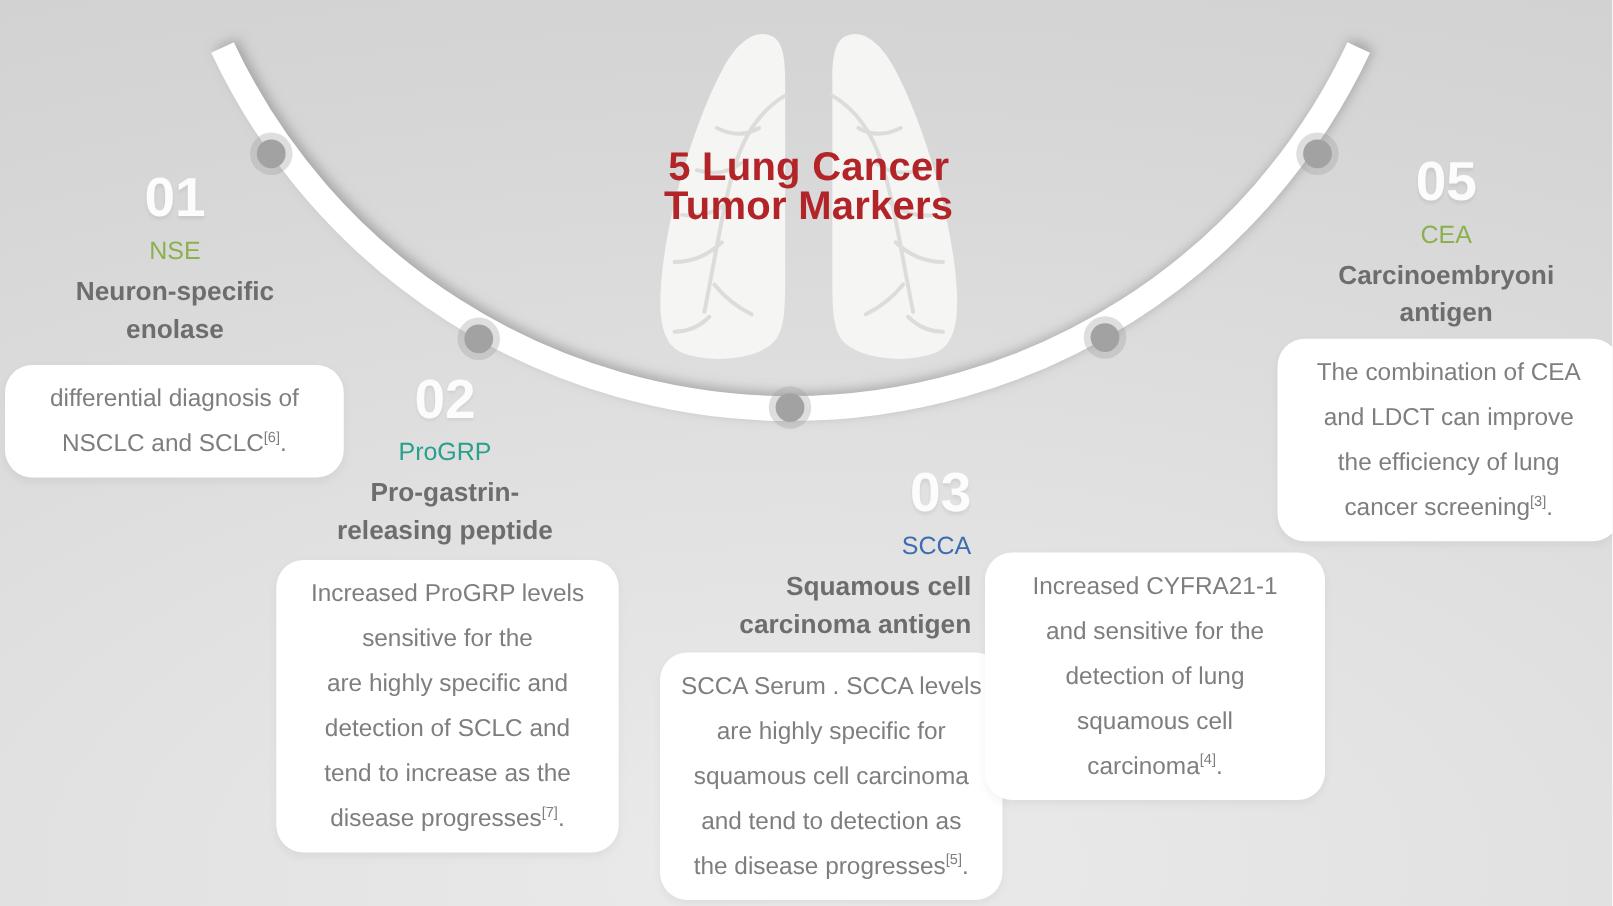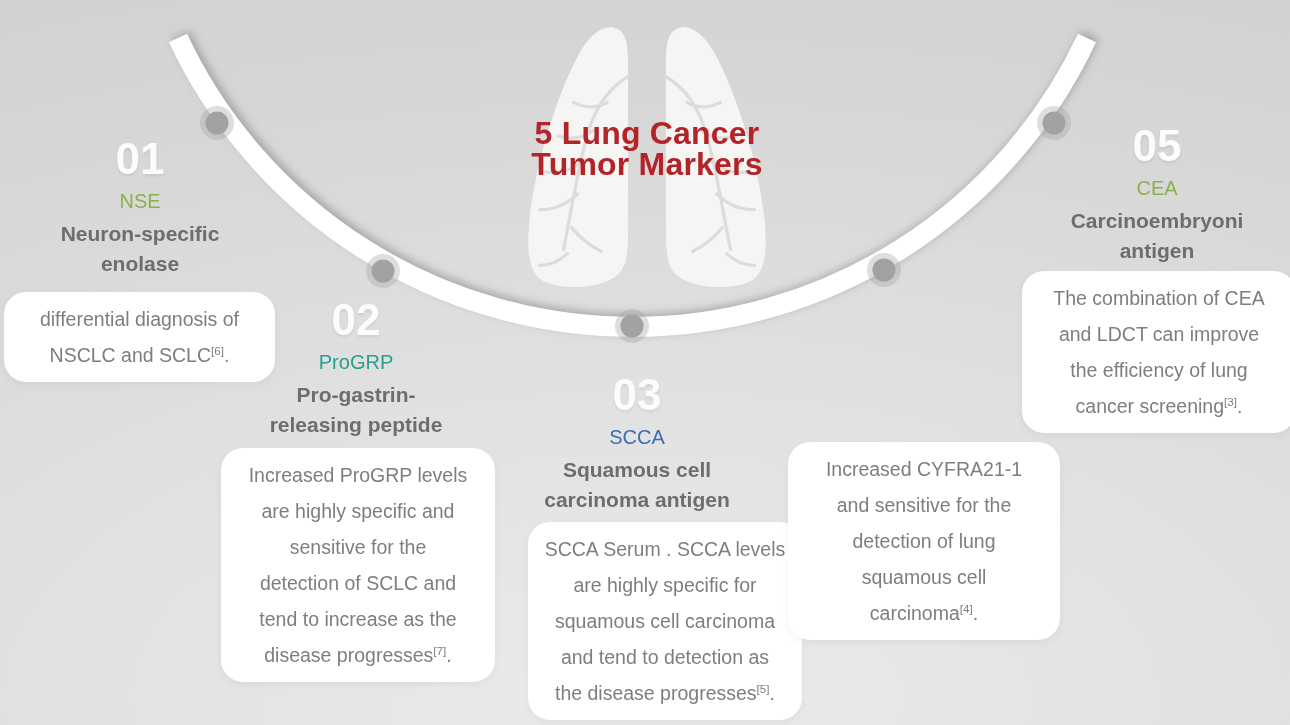--- a/index.html
+++ b/index.html
@@ -18,21 +18,21 @@
   }
   .marker{position:absolute;text-align:center;}
   .marker .num{
     font-weight:bold;font-size:44px;line-height:47px;color:#fcfcfc;
     text-shadow:0 2px 3px rgba(0,0,0,0.07);
   }
   .marker .name{font-weight:normal;font-size:20px;line-height:32px;margin-top:3px;}
   .marker .sub{font-weight:bold;font-size:21px;line-height:30px;color:#6d6d6d;margin-top:2px;}
   .m1{left:0;top:135;width:280px;left:0px;top:135px;}
   .m2{left:216px;top:296px;width:280px;}
-  .m3{left:497px;top:371px;width:280px;}
+  .m3{left:497px;top:371px;width:280px;text-align:right;}
   .m4{left:780px;top:291px;width:280px;}
   .m5{left:1016px;top:122px;width:282px;}
   .card{
     position:absolute;background:#ffffff;border-radius:22px;
     color:#7e7e7e;font-size:19.5px;line-height:36px;text-align:center;
     padding:9px 4px;box-shadow:0 3px 8px rgba(0,0,0,0.05);
   }
   .card sup{font-size:60%;line-height:0;}
   .c1{left:4px;top:292px;width:263px;}
   .c2{left:221px;top:448px;width:266px;}
@@ -123,22 +123,22 @@
     <div class="num">02</div>
     <div class="name" style="color: rgb(41, 160, 142);">ProGRP</div>
     <div class="sub">
       <div>Pro-gastrin-</div>
       <div>releasing peptide</div>
     </div>
   </section>
 
   <div class="card c2">
     <div>Increased ProGRP levels</div>
+    <div>sensitive for the</div>
     <div>are highly specific and</div>
-    <div>sensitive for the</div>
     <div>detection of SCLC and</div>
     <div>tend to increase as the</div>
     <div><span>disease progresses</span><sup>[7]</sup><span>.</span></div>
   </div>
 
   <section class="marker m3">
     <div class="num">03</div>
     <div class="name" style="color: rgb(62, 108, 178);">SCCA</div>
     <div class="sub">
       <div>Squamous cell</div>

